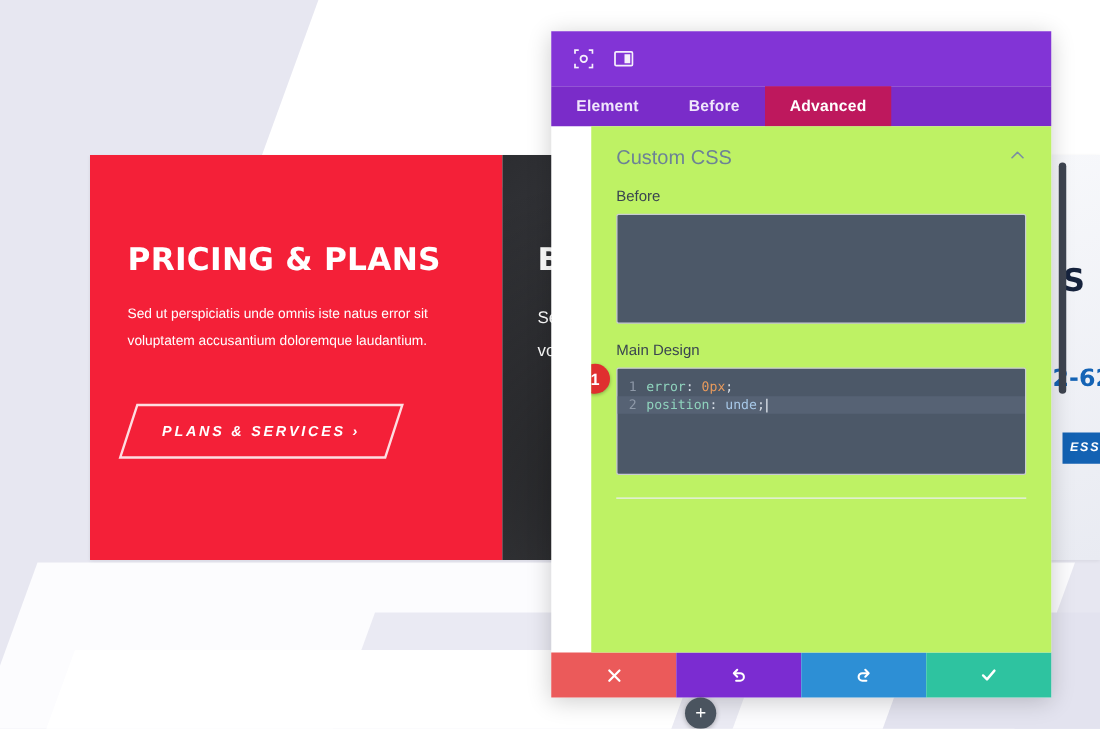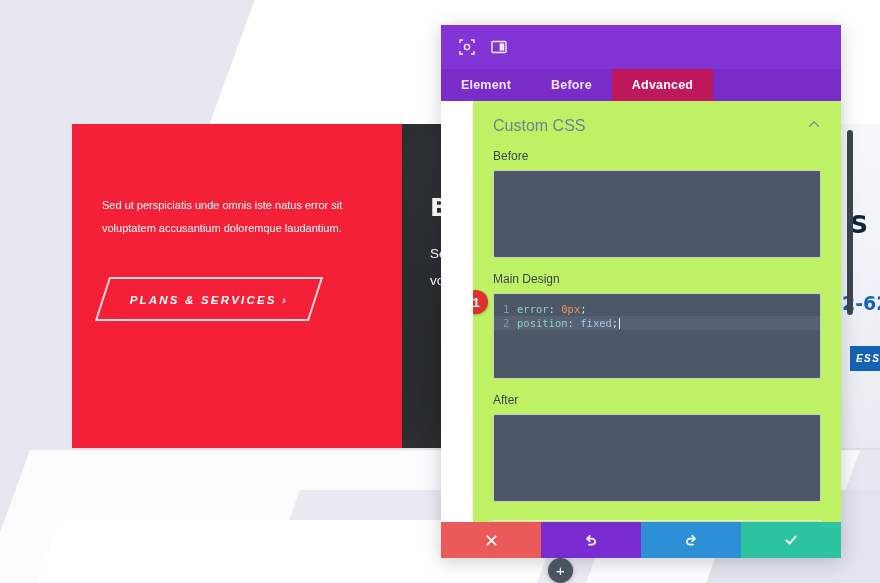--- a/index.html
+++ b/index.html
@@ -211,20 +211,21 @@
 
   <div class="bg-base"></div>
   <div class="diag-white-top"></div>
   <div class="diag-white-bottom"></div>
   <div class="diag-lav-1"></div>
   <div class="diag-lav-2"></div>
   <div class="diag-white-2"></div>
 
   <div class="row-card">
     <div class="col-red">
+      <h2>PRICING &amp; PLANS</h2>
       <p>Sed ut perspiciatis unde omnis iste natus error sit voluptatem accusantium doloremque laudantium.</p>
       <div class="btn-skew">
         <span>PLANS &amp; SERVICES  ›</span>
       </div>
     </div>
     <div class="col-dark">
       <div class="inner">
         <h2>BU</h2>
         <p>Sed</p>
         <p>volu</p>
@@ -283,29 +284,25 @@
       <div class="field">
         <div class="badge">1</div>
         <div class="field-label">Main Design</div>
         <div class="ta code">
           <div class="code-line" style="margin-top:8px;">
             <span class="ln">1</span>
             <span class="k">error</span><span class="pun">:</span>&nbsp;<span class="num">0px</span><span class="pun">;</span>
           </div>
           <div class="code-line active">
             <span class="ln">2</span>
-            <span class="k">position</span><span class="pun">:</span>&nbsp;<span class="val">fixed</span><span class="pun">;</span><span class="caret"></span>
+            <span class="k">position</span><span class="pun">:</span>&nbsp;<span class="val">unde</span><span class="pun">;</span><span class="caret"></span>
           </div>
         </div>
       </div>
 
-      <div class="field">
-        <div class="field-label">After</div>
-        <div class="ta"></div>
-      </div>
 
       <div class="divider"></div>
 
     </div>
 
     <div class="panel-footer">
       <div class="fbtn f-cancel">
         <svg viewBox="0 0 16 16" width="13" height="13">
           <path d="M3 3l10 10M13 3L3 13" stroke="#fff" stroke-width="2.2" stroke-linecap="round"></path>
         </svg>

